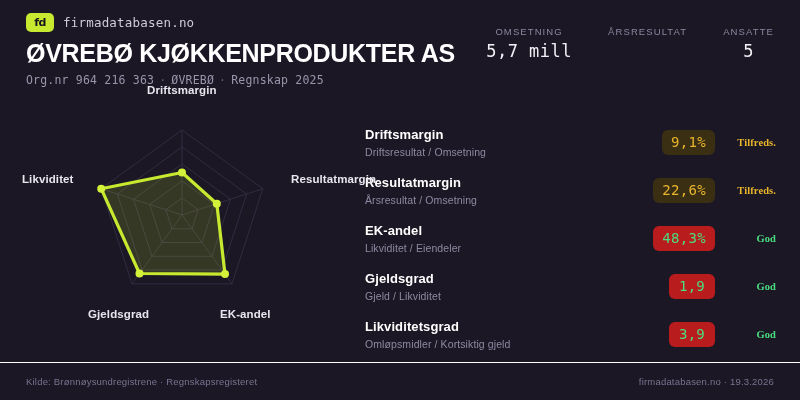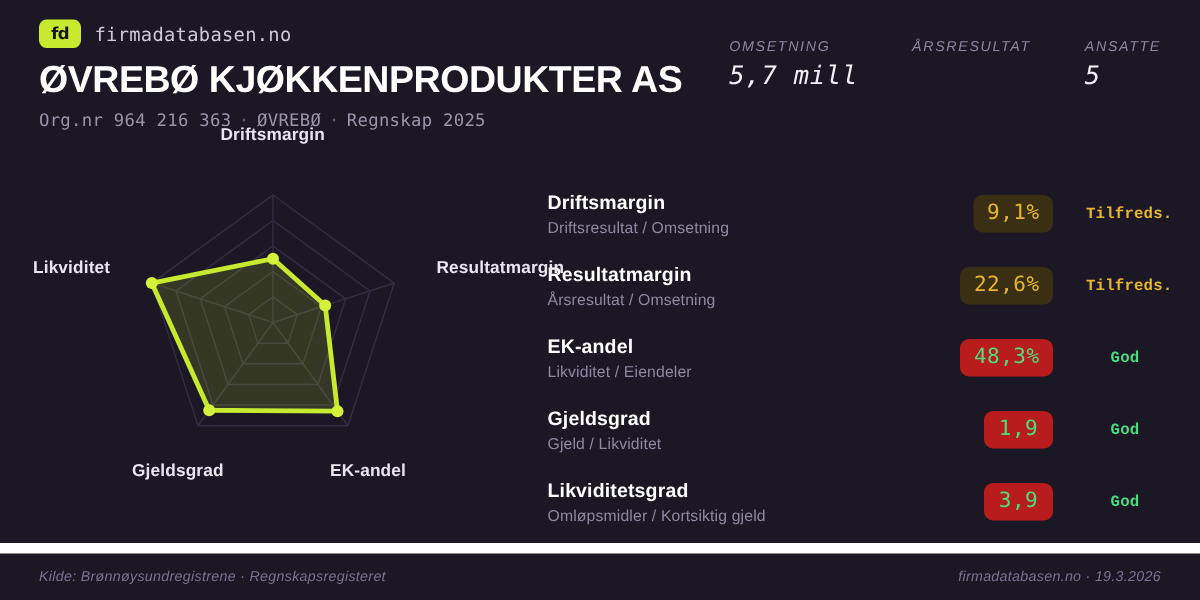--- a/index.html
+++ b/index.html
@@ -87,21 +87,21 @@
   
   .stats {
     position: absolute;
     top: 26px;
     right: 26px;
     display: flex;
     gap: 36px;
     align-items: flex-start;
   }
 
-  .stat { text-align: left; font-style: italic; }
+  .stat { text-align: center; }
 
   .stat-label {
     font-family: "Liberation Sans", sans-serif;
     font-size: 9.5px;
     letter-spacing: 1.1px;
     color: #8d86a0;
     text-transform: uppercase;
     margin-bottom: 4px;
     white-space: nowrap;
   }
@@ -172,59 +172,58 @@
     font-family: "Liberation Sans", sans-serif;
     font-size: 10.5px;
     color: #8f88a3;
     margin-top: 2px;
     letter-spacing: 0.1px;
   }
 
   .metric-right {
     display: flex;
     align-items: center;
-    gap: 22px;
+    gap: 9px;
     flex: 0 0 auto;
   }
 
   .metric-badge {
     font-family: "DejaVu Sans Mono", monospace;
     font-size: 14px;
     padding: 4px 9px 5px;
     border-radius: 6px;
     min-width: 46px;
     text-align: center;
     letter-spacing: 0.3px;
   }
 
   .metric-badge.warn { background: #3a2f12; color: #e8b52b; }
   .metric-badge.good { background: #b91c1c; color: #4ade80; }
 
   .metric-rating {
-    font-family: Liberation Mono, monospace;
+    font-family: Liberation Serif, serif;
     font-weight: bold;
     font-size: 10.5px;
     width: 52px;
-    text-align: center;
+    text-align: right;
     letter-spacing: 0.1px;
   }
 
   .metric-rating.warn { color: #e8b52b; }
   .metric-rating.good { color: #4ade80; }
 
   
   .footer {
     flex: 0 0 auto;
     height: 38px;
-    border-top: 7px solid #ffffff;
+    border-top: 1px solid #ffffff;
     display: flex;
     align-items: center;
     justify-content: space-between;
     padding: 0 26px;
-    font-style: italic;
   }
 
   .footer-text {
     font-family: "Liberation Sans", sans-serif;
     font-size: 9.5px;
     color: #7a7391;
     letter-spacing: 0.2px;
   }
 </style>
 </head>

